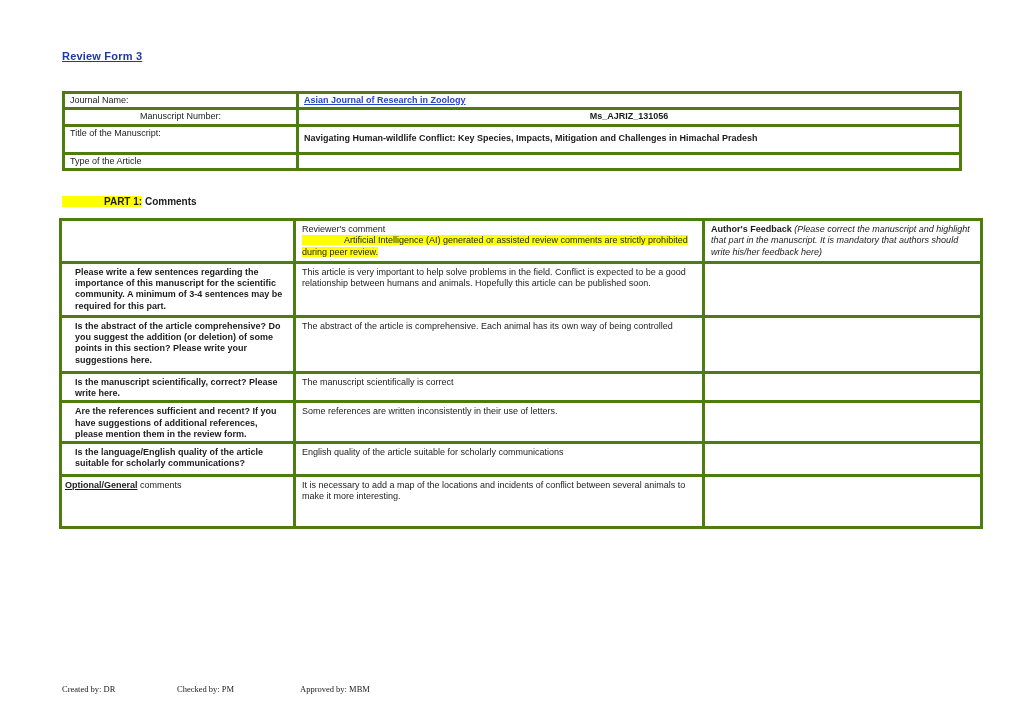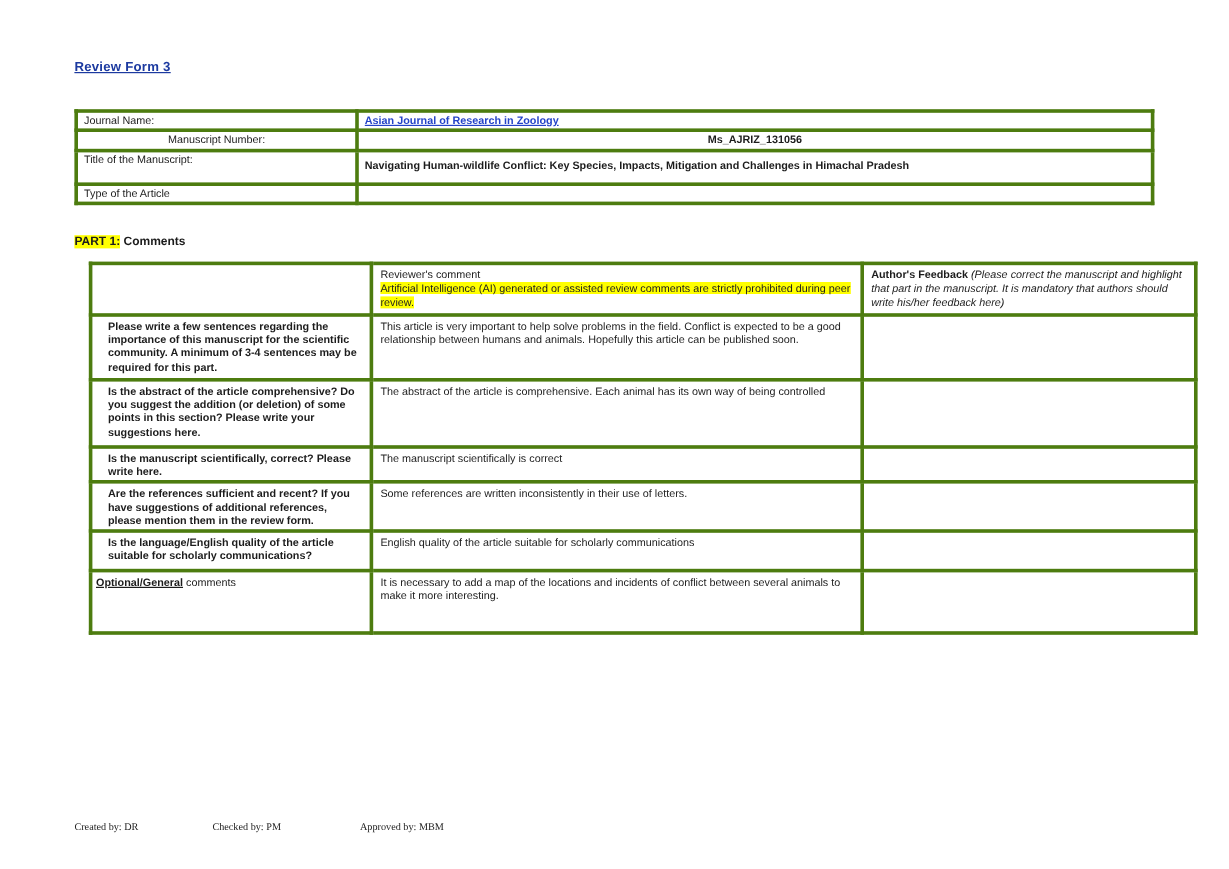--- a/index.html
+++ b/index.html
@@ -10,22 +10,22 @@
              text-decoration:underline;color:#1c3aa0;letter-spacing:.2px;}
   table{border-collapse:collapse;table-layout:fixed;}
   td{border:3px solid #4d7c0f;font-size:9px;vertical-align:top;padding:1px 5px;
      line-height:1.25;overflow:hidden;}
   .info-table{position:absolute;left:62px;top:91px;width:900px;}
   .info-table .c1{width:221px;}
   .vmid{vertical-align:middle;}
   .b{font-weight:bold;}
   .link{color:#2443c8;font-weight:bold;text-decoration:underline;cursor:pointer;}
   .part-heading{position:absolute;left:62px;top:196px;font-size:10px;font-weight:bold;}
-  .hl{background:#ffff00;}
-  .comments-table{position:absolute;left:74px;top:218px;width:900px;border-radius:10px;}
+  .hl{background:#ffff00;padding-left:42px;}
+  .comments-table{position:absolute;left:59px;top:218px;width:900px;border-radius:10px;}
   .comments-table .cq{width:221px;}
   .comments-table .cc{width:394px;}
   .comments-table .cf{width:263px;}
   .q{font-weight:bold;padding-left:13px;padding-top:3px;white-space:pre-line;}
   .ans{padding:3px 6px;}
   .it{font-style:italic;font-weight:normal;}
   .u{text-decoration:underline;}
   .opt{padding-left:3px;padding-top:3px;}
   .rh{height:40px;} .r1{height:54px;} .r2{height:54px;} .r3{height:56px;}
   .r4{height:28px;} .r5{height:40px;} .r6{height:33px;} .r7{height:52px;}

